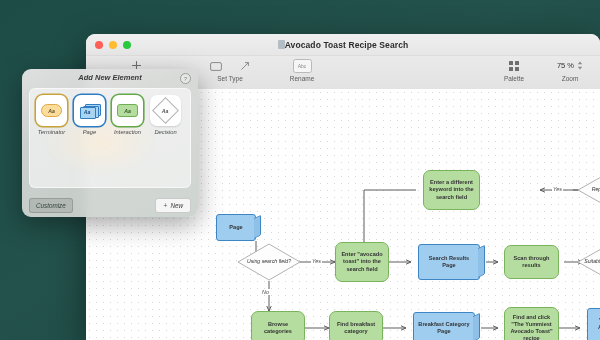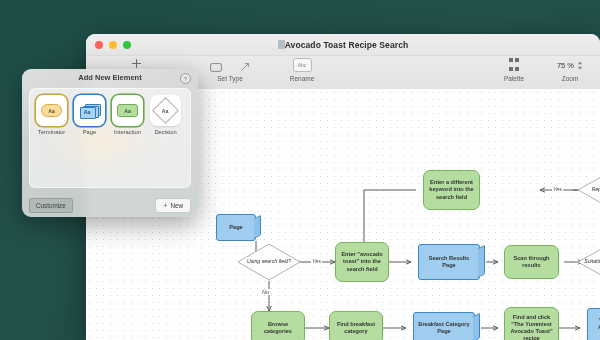--- a/index.html
+++ b/index.html
@@ -46,21 +46,21 @@
   
   #toolbar{
     position:relative;height:33px;
     background:linear-gradient(#eaeaea,#e3e2e2);
     border-bottom:1px solid #d2d0d0;
   }
   .tb-item{
     position:absolute;top:2px;
     display:flex;flex-direction:column;align-items:center;gap:2px;width:56px;
   }
-  .tb-glyph{height:15px;display:flex;justify-content:center;color:#6d6d6d;}
+  .tb-glyph{height:15px;display:flex;align-items:center;justify-content:center;color:#6d6d6d;}
   .tb-label{font-size:6.5px;color:#5b5b5b;white-space:nowrap;}
   .tb-btnbox{
     width:17px;height:12px;border:1px solid #b9b9b9;border-radius:2.5px;
     background:#f6f6f6;display:flex;align-items:center;justify-content:center;
     font-size:5px;color:#8a8a8a;
   }
   #tb-add{left:22px;}
   #tb-settype{left:116px;}
   #tb-rename{left:188px;}
   #tb-palette{right:58px;top:2px;}
@@ -108,20 +108,21 @@
   }
 
   
   #popover{
     position:absolute;left:22px;top:69px;width:176px;height:148px;
     border-radius:9px;
     background:linear-gradient(160deg,rgba(228,228,228,.97),rgba(214,216,214,.95) 35%,rgba(203,210,205,.95));
     box-shadow:0 8px 26px rgba(0,0,0,.35);
     overflow:hidden;
     backdrop-filter:blur(6px);
+    font-style:italic;
   }
   #pop-glow{
     position:absolute;left:18px;top:38px;width:120px;height:70px;
     background:radial-gradient(ellipse at center, rgba(255,214,150,.55), rgba(255,214,150,0) 70%);
     pointer-events:none;
   }
   #pop-header{
     position:relative;height:17px;display:flex;align-items:center;justify-content:center;
   }
   #pop-title{font-size:7.5px;color:#3a3a3a;font-weight:bold;}

